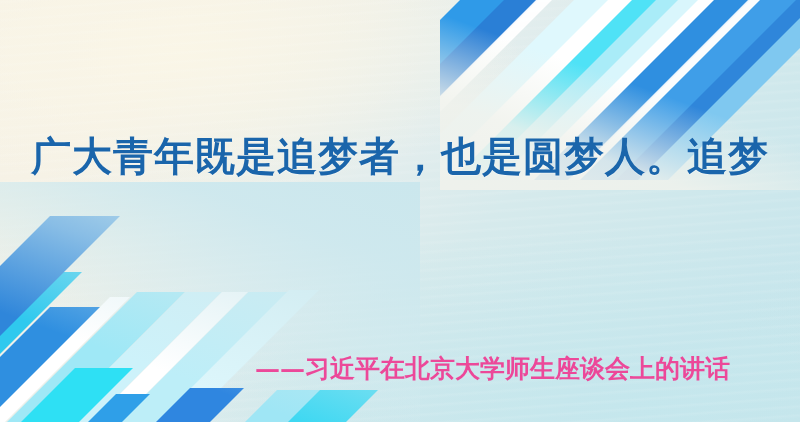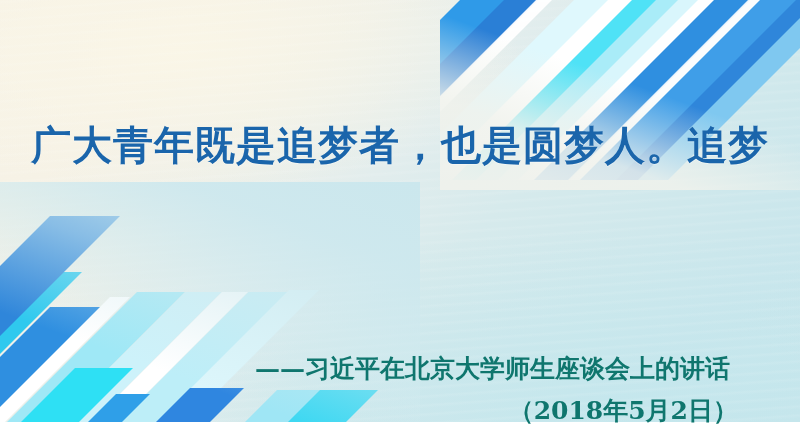--- a/index.html
+++ b/index.html
@@ -104,21 +104,21 @@
     top: 422px;
     width: 800px;
     height: 16px;
     background: #ffffff;
   }
 
   
   .quote {
     position: absolute;
     left: 0;
-    top: 112px;
+    top: 123px;
     width: 800px;
     text-align: center;
     font-family: "DejaVu Sans", "Liberation Sans", sans-serif;
     font-weight: 700;
     font-size: 40px;
     line-height: 66px;
     letter-spacing: 1px;
     color: #1a65ab;
     text-shadow: 0 1px 0 rgba(255,255,255,.35);
     white-space: nowrap;
@@ -126,21 +126,21 @@
   .quote .line { display: block; }
 
   .attrib {
     position: absolute;
     right: 70px;
     top: 350px;
     font-family: "DejaVu Serif", "Liberation Serif", serif;
     font-weight: 700;
     font-size: 25px;
     line-height: 38px;
-    color: #0f766e;
+    color: #ec4899;
     text-align: right;
     white-space: nowrap;
   }
   .attrib .date {
     display: block;
     margin-top: 4px;
     margin-right: -8px;
     font-size: 25px;
   }
 </style>
@@ -204,16 +204,15 @@
   </div>
 
   <div class="bottom-white"></div>
 
   <div class="quote">
     <span class="line">广大青年既是追梦者，也是圆梦人。追梦</span>
   </div>
 
   <div class="attrib">
     <span class="src">——习近平在北京大学师生座谈会上的讲话</span>
-    <span class="date">（2018年5月2日）</span>
   </div>
 
 </div>
 
 </body></html>

